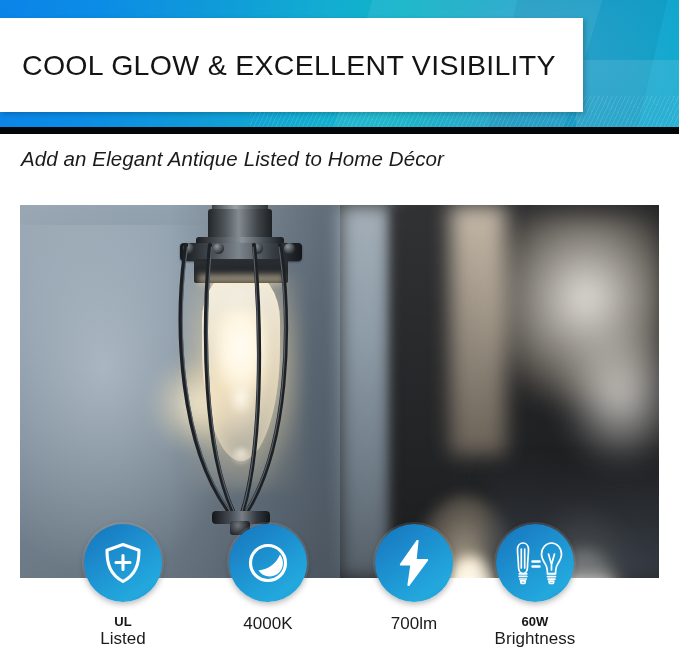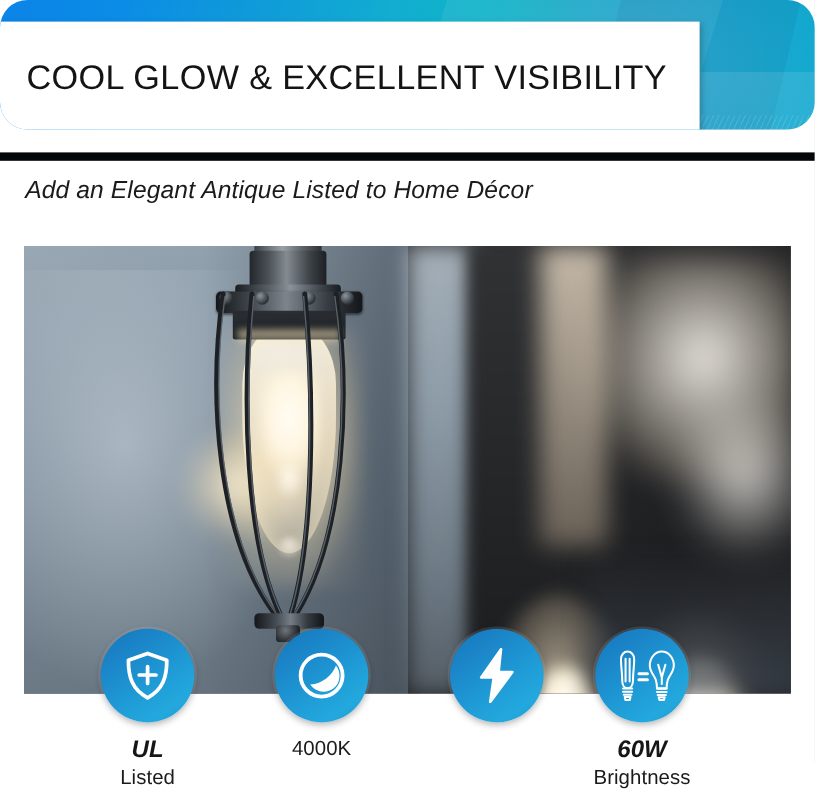--- a/index.html
+++ b/index.html
@@ -14,34 +14,33 @@
     overflow: hidden;
     font-family: "Liberation Sans", sans-serif;
     -webkit-font-smoothing: antialiased;
   }
 
   
   #header-banner {
     position: absolute;
     left: 0; top: 0;
     width: 679px;
-    height: 108px;
+    height: 127px;
     background:
       linear-gradient(100deg,
         #0b84e8 0%,
         #0b8ce6 14%,
         #0f9ad9 30%,
         #12aed0 48%,
         #0fb3c8 58%,
         #0ca8c4 66%,
         #0f9bc6 76%,
         #0f9fcc 86%,
         #12a9cf 100%);
     overflow: hidden;
-    border-radius: 23px;
   }
   .banner-shape {
     position: absolute;
     pointer-events: none;
   }
   #banner-shape-wedge-a {
     left: 352px; top: -58px;
     width: 230px; height: 250px;
     background: rgba(255,255,255,0.075);
     transform: skewX(-17deg);
@@ -356,25 +355,24 @@
     box-shadow: 0 2px 6px rgba(0,0,0,0.30), 0 0 0 2px rgba(255,255,255,0.12);
   }
   .feature-badge svg { display: block; }
 
   .feature-caption {
     margin-top: 12px;
     line-height: 1.18;
   }
   .feature-caption-primary {
     display: block;
-    font-size: 20px;
+    font-size: 13px;
     font-weight: 700;
     color: #161616;
     letter-spacing: 0.05px;
-    font-style: italic;
   }
   .feature-caption-secondary {
     display: block;
     font-size: 17px;
     font-weight: 400;
     color: #1b1b1b;
     letter-spacing: 0.05px;
   }
 </style>
 </head>
@@ -486,20 +484,21 @@
 
   <div class="feature-item" id="feature-item-2">
     <div class="feature-badge">
       <span>
         <svg width="32" height="46" viewBox="0 0 32 46">
           <path d="M19.5 1 L3 24.5 L13.5 24.5 L10.5 45 L29 20 L17.5 20 Z" fill="#ffffff" stroke="#ffffff" stroke-width="2.2" stroke-linejoin="round"></path>
         </svg>
       </span>
     </div>
     <div class="feature-caption">
+      <span class="feature-caption-secondary">700lm</span>
     </div>
   </div>
 
   <div class="feature-item" id="feature-item-3">
     <div class="feature-badge">
       <span>
         <svg width="56" height="46" viewBox="0 0 56 46">
           <g fill="none" stroke="#ffffff" stroke-width="1.7" stroke-linejoin="round" stroke-linecap="round">
 
             <path d="M10.5 9.5 C10.5 5.5, 13 3, 16 3 C19 3, 21.5 5.5, 21.5 9.5

